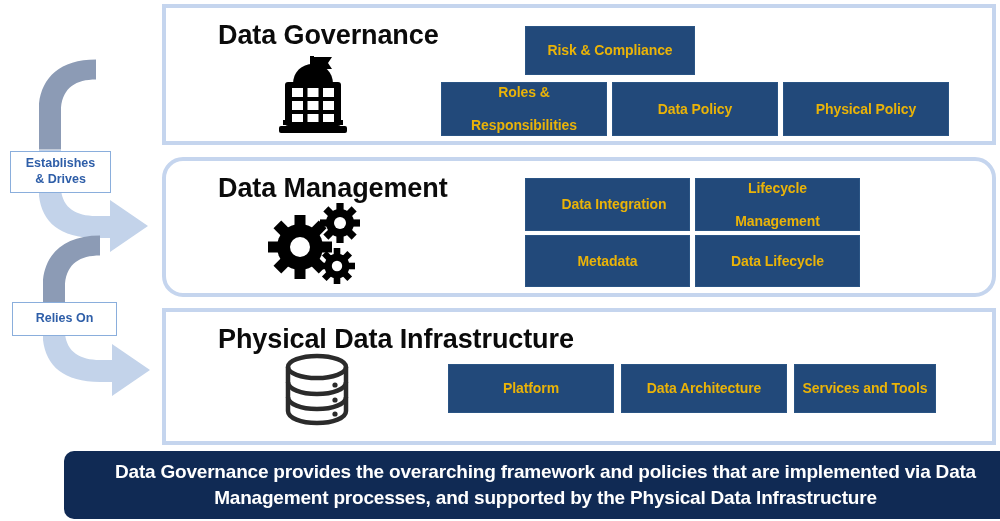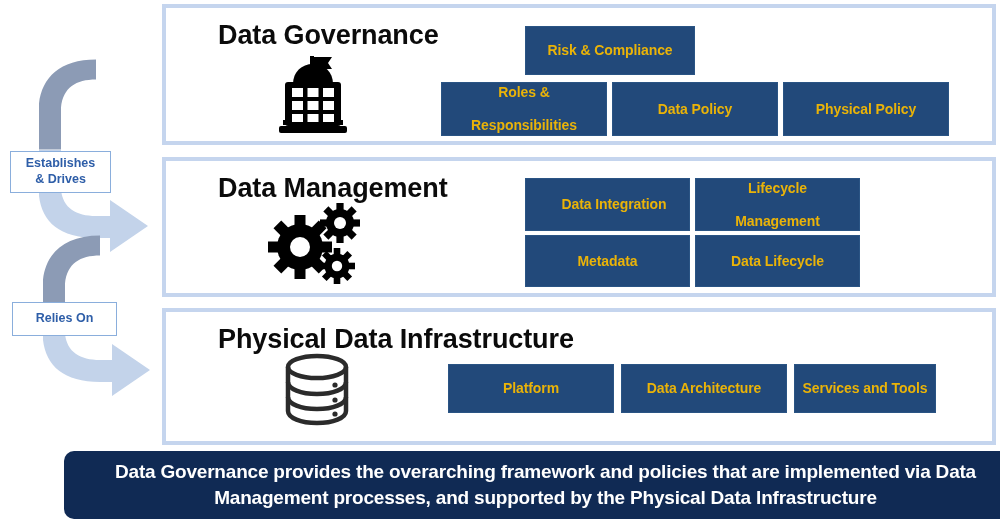--- a/index.html
+++ b/index.html
@@ -13,21 +13,21 @@
   #stage{position:relative;width:1000px;height:521px;}
 
   
   .panel{
     position:absolute;
     background:#ffffff;
     border:4px solid #C5D5EE;
     box-sizing:border-box;
   }
   #panel-governance{left:162px;top:4px;width:834px;height:141px;}
-  #panel-management{left:162px;top:157px;width:834px;height:140px;}
+  #panel-management{left:162px;top:157px;width:834px;height:140px;border-radius:21px;}
   #panel-infrastructure{left:162px;top:308px;width:834px;height:137px;}
 
   .panel-title{
     position:absolute;
     font-size:27px;
     font-weight:bold;
     color:#0b0b0b;
     letter-spacing:-0.1px;
     white-space:nowrap;
   }

